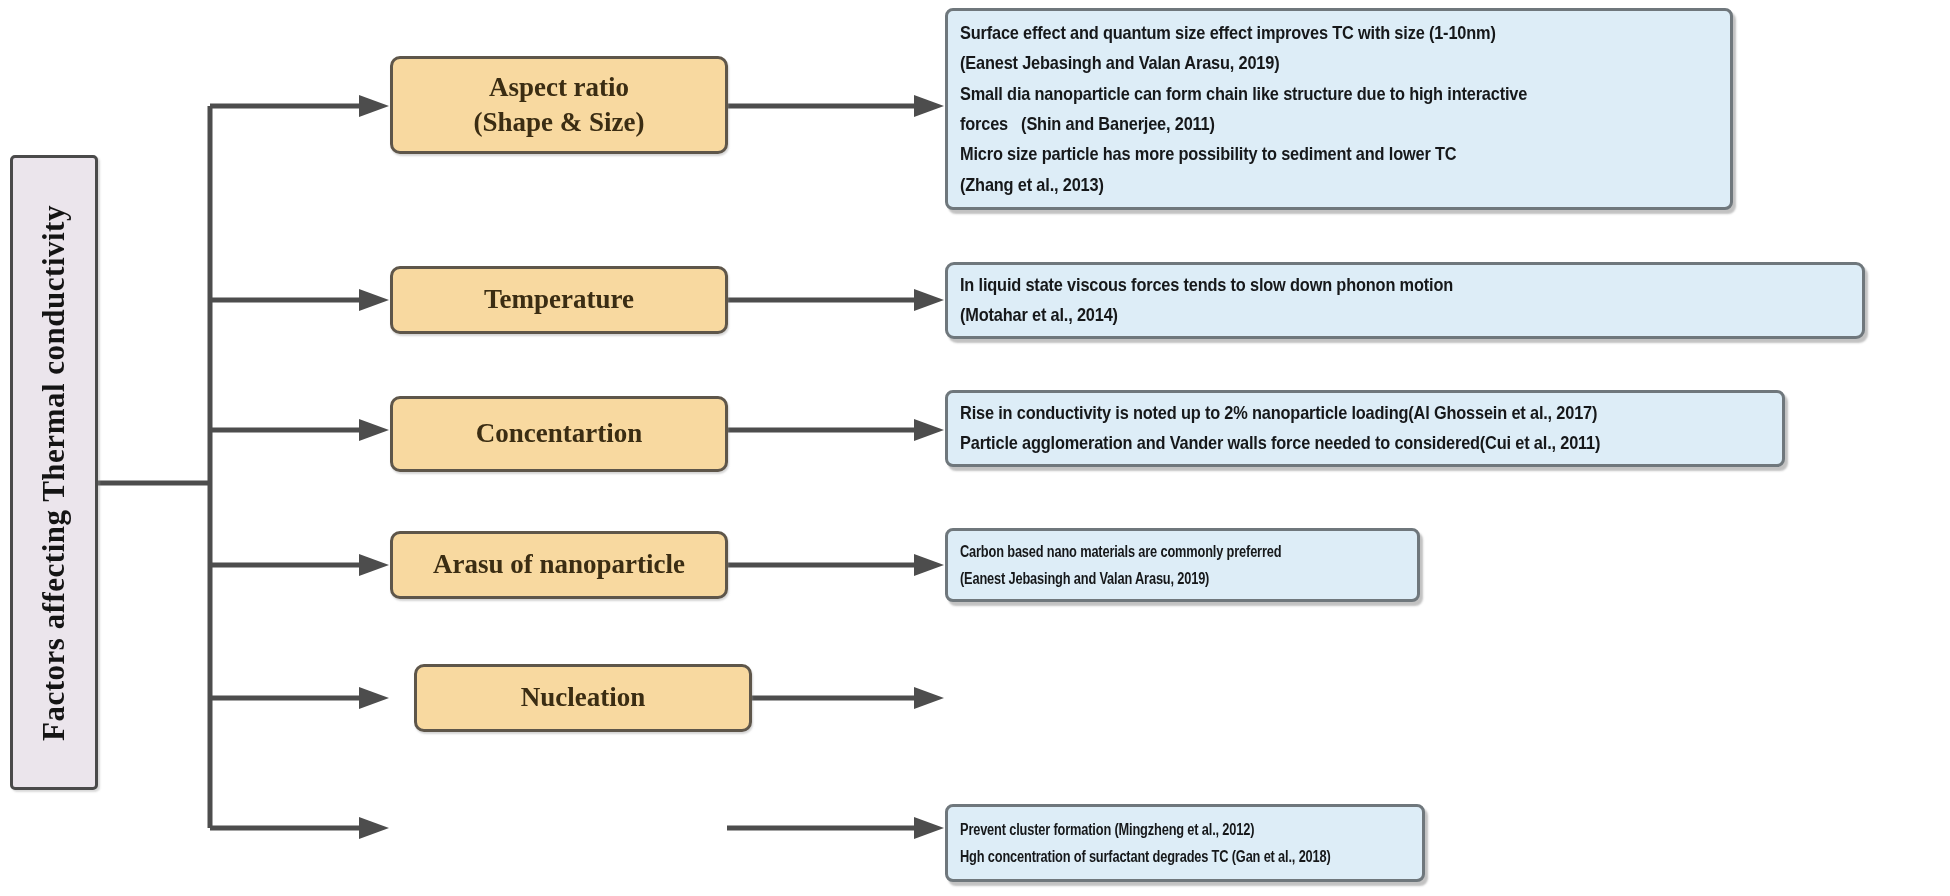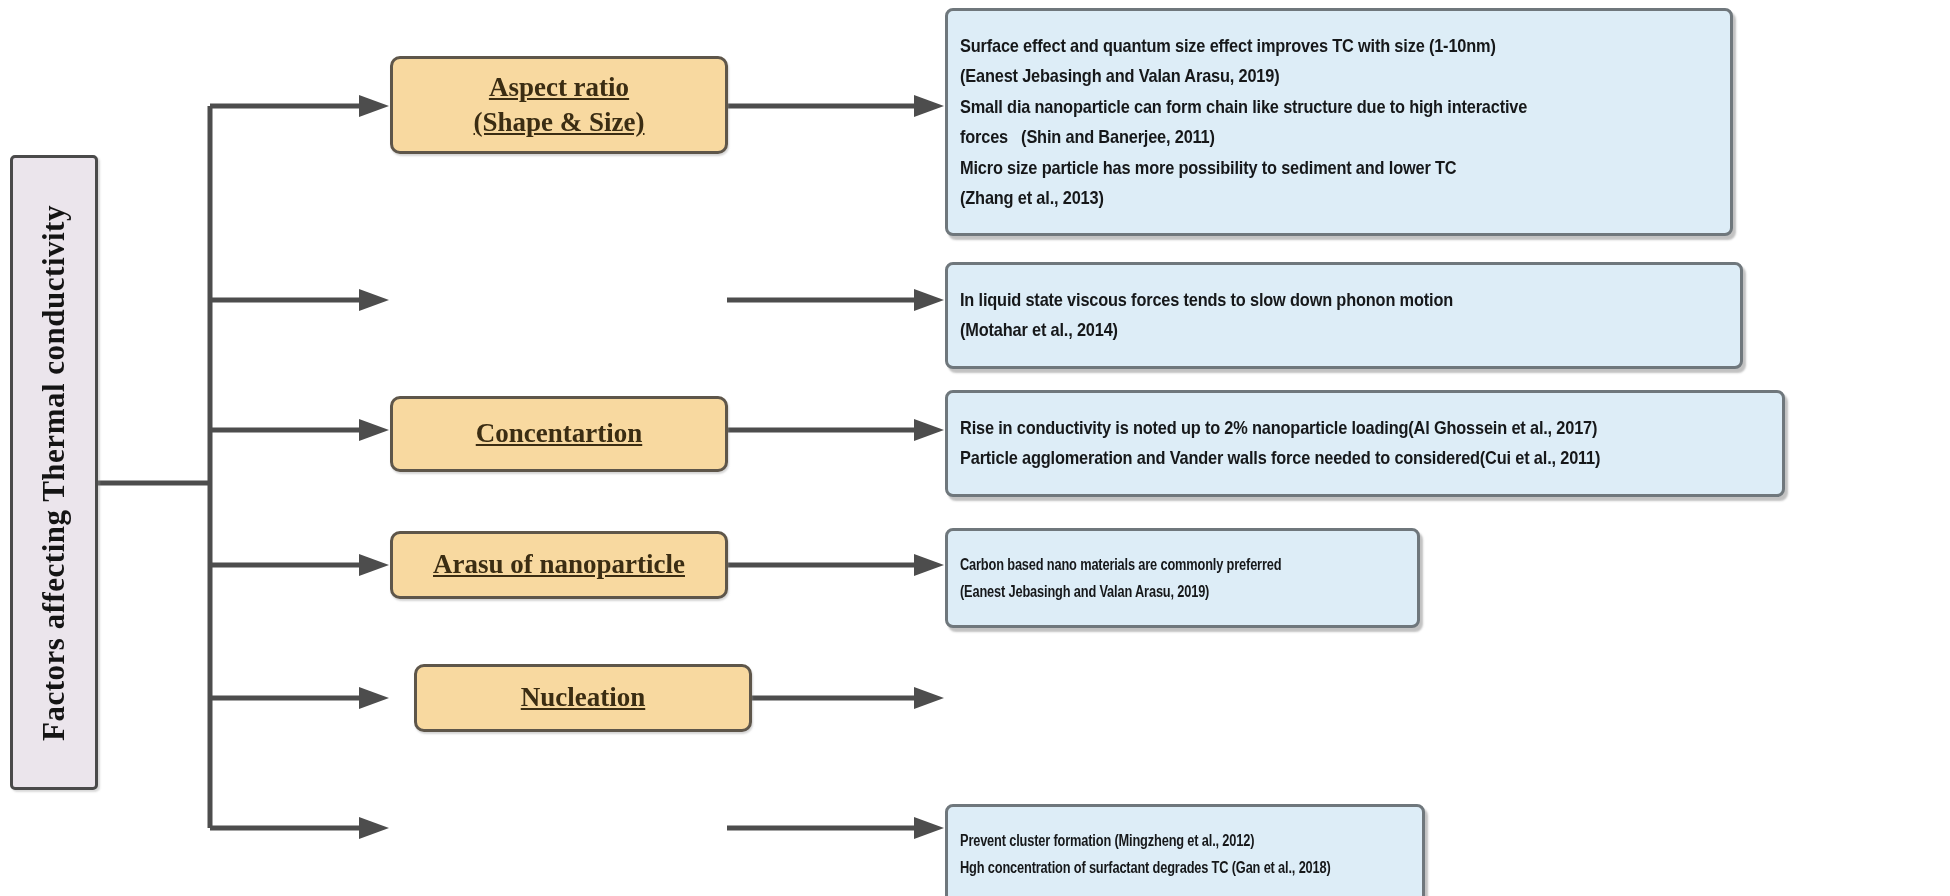--- a/index.html
+++ b/index.html
@@ -24,46 +24,46 @@
     color:var(--roottext,#141414);letter-spacing:.5px;
   }
 
   .factor{
     position:absolute;left:390px;width:338px;box-sizing:border-box;
     background:var(--factorbg,#f8d9a0);
     border:3px solid var(--factorborder,#5e564a);border-radius:10px;
     display:flex;align-items:center;justify-content:center;
     box-shadow:1px 2px 2px rgba(150,150,150,.4);z-index:1;
     font-family:"Liberation Serif",serif;font-weight:bold;font-size:27px;
-    color:var(--factortext,#3b2d13);text-align:center;text-decoration:underline;
+    color:var(--factortext,#3b2d13);text-align:center;
   }
   .factor span{white-space:pre-line;line-height:1.3;}
   .f1{top:56px;height:98px;}
   .f2{top:266px;height:68px;}
   .f3{top:396px;height:76px;}
   .f4{top:531px;height:68px;}
   .f5{top:664px;height:68px;margin-left:24px;}
   .f6{top:794px;height:68px;}
 
   .detail{
     position:absolute;left:945px;box-sizing:border-box;
     background:var(--detailbg,#ddedf7);
     border:3px solid var(--detailborder,#6f777c);border-radius:8px;
     display:flex;align-items:center;
     box-shadow:3px 4px 2px rgba(120,120,120,.45);z-index:1;
-    padding:20px 12px;
+    padding:5px 12px;
   }
   .dtext{
     white-space:pre;font-weight:bold;font-size:19px;line-height:1.6;
     color:var(--detailtext,#16181a);letter-spacing:-.2px;
     transform:scaleX(.86);transform-origin:left center;
   }
   .compact .dtext{font-size:16px;line-height:1.7;transform:scaleX(.8);}
   .d1{top:8px;width:788px;min-height:202px;}
-  .d2{top:262px;width:798px;min-height:72px;}
+  .d2{top:262px;width:920px;min-height:72px;border-radius:9px;}
   .d3{top:390px;width:840px;min-height:74px;}
   .d4{top:528px;width:475px;min-height:74px;}
   .d5{top:668px;width:448px;min-height:60px;}
   .d6{top:804px;width:480px;min-height:78px;}
 </style>
 </head>
 <body>
 
 <div class="canvas">
 
@@ -97,20 +97,23 @@
     </svg>
 
   <div class="rootbox">
     <span class="vtext">Factors affecting Thermal conductivity</span>
   </div>
 
   <div class="factor f1">
     <span>Aspect ratio
 (Shape &amp; Size)</span>
   </div>
+  <div class="factor f2">
+    <span>Temperature</span>
+  </div>
   <div class="factor f3">
     <span>Concentartion</span>
   </div>
   <div class="factor f4">
     <span>Arasu of nanoparticle</span>
   </div>
   <div class="factor f5">
     <span>Nucleation</span>
   </div>
 

